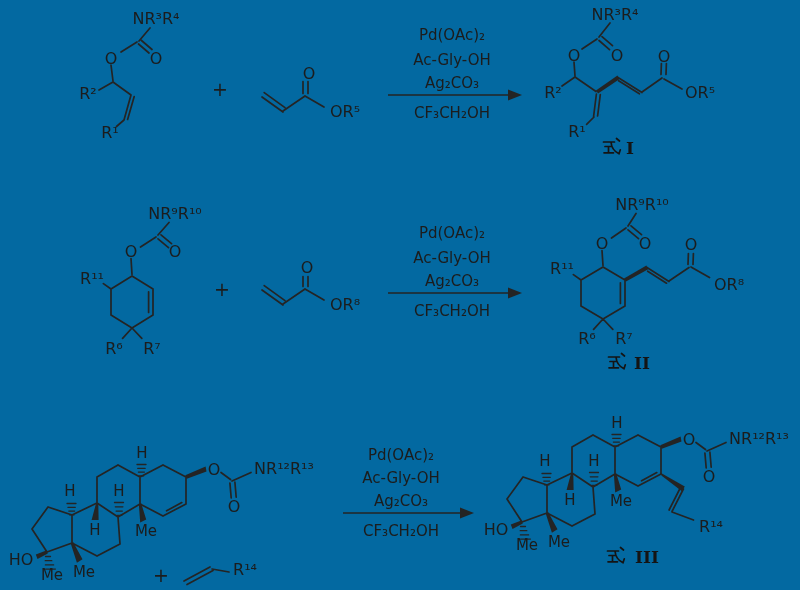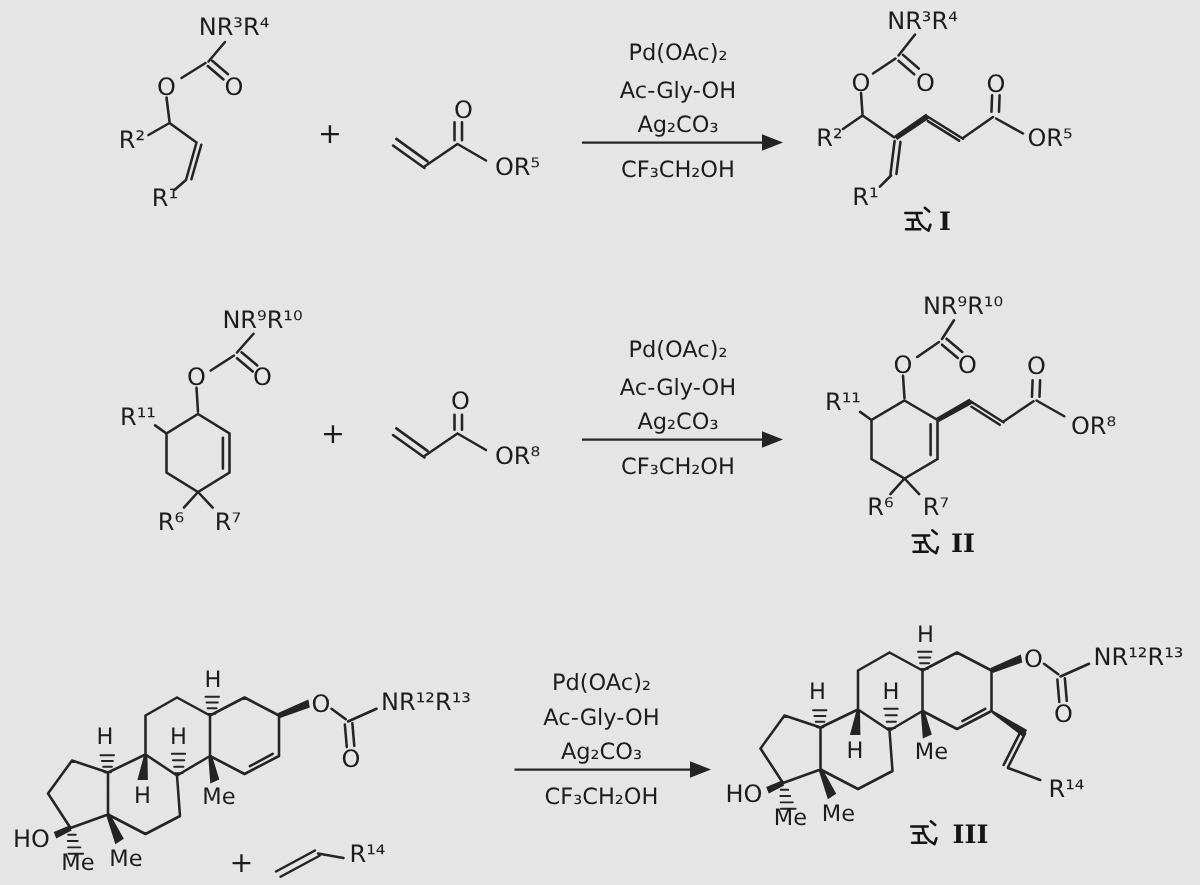--- a/index.html
+++ b/index.html
@@ -1,16 +1,16 @@
 <!DOCTYPE html>
 <html><head>
 <meta charset="utf-8">
 <style>
   html,body{margin:0;padding:0;background:#ffffff;}
-  .figure-wrap{width:800px;height:590px;background:#e5e5e5;position:relative;overflow:hidden;}
+  .figure-wrap{width:800px;height:590px;background:#0369a1;position:relative;overflow:hidden;}
   svg{display:block;}
   text{font-family:"DejaVu Sans",sans-serif;fill:#1c1c1c;text-anchor:middle;dominant-baseline:central;}
   .atom{font-size:16px;}
   .small{font-size:15px;}
   .cond{font-size:15px;}
   .plus{font-size:19px;}
   .numeral{font-family:"DejaVu Serif",serif;font-size:17px;font-weight:600;fill:#141414;}
   .bond{stroke:#242424;stroke-width:1.7;fill:none;stroke-linecap:round;}
   .hash{stroke:#242424;stroke-width:1.3;fill:none;stroke-linecap:round;}
   .wedge{fill:#242424;stroke:none;}

